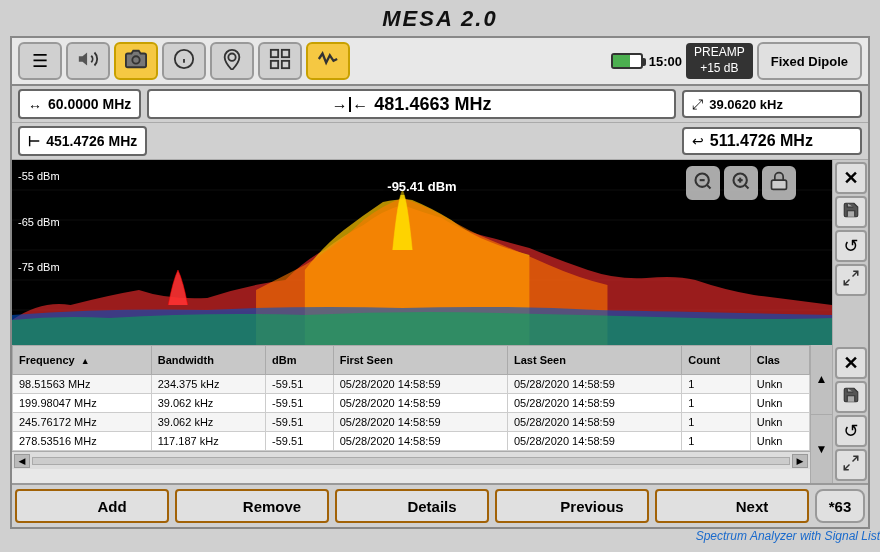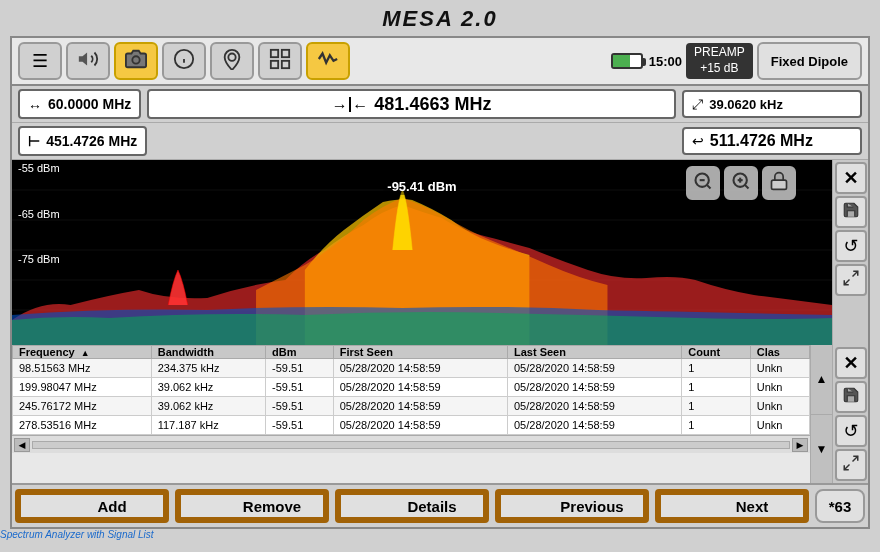--- a/index.html
+++ b/index.html
@@ -153,20 +153,21 @@
     }
     .spectrum-labels {
       position: absolute;
       left: 6px;
       top: 0;
       display: flex;
       flex-direction: column;
       gap: 0;
       height: 100%;
       justify-content: flex-start;
+      padding-top: 8px;
     }
     .db-label {
       color: #fff;
       font-size: 11px;
       line-height: 1.6;
     }
     .spectrum-peak-label {
       position: absolute;
       top: 18px;
       left: 50%;
@@ -211,21 +212,21 @@
     }
     .signal-table {
       flex: 1;
       border-collapse: collapse;
       font-size: 12px;
       width: 100%;
     }
     .signal-table th {
       background: #c8c8c8;
       border: 1px solid #aaa;
-      padding: 0 6px;
+      padding: 8px 6px;
       text-align: left;
       font-weight: bold;
       font-size: 11px;
     }
     .signal-table td {
       border: 1px solid #ccc;
       padding: 3px 6px;
       background: #fff;
       text-align: left;
       font-size: 11px;
@@ -283,21 +284,21 @@
     .bottom-bar {
       display: flex;
       background: #d0d0d0;
       border-top: 2px solid #999;
       height: 44px;
       align-items: stretch;
     }
     .bottom-btn {
       flex: 1;
       background: #e0e0e0;
-      border: 6px solid #a16207;
+      border: 2px solid #a16207;
       border-radius: 4px;
       margin: 4px 3px;
       font-size: 15px;
       font-weight: bold;
       cursor: pointer;
       display: flex;
       align-items: center;
       justify-content: center;
       padding-left: 40px;
     }
@@ -331,24 +332,24 @@
       border: 2px solid #999;
       border-radius: 4px;
       display: flex;
       align-items: center;
       justify-content: center;
       cursor: pointer;
       font-size: 16px;
     }
 
     .subtitle {
-      text-align: left;
+      text-align: right;
       color: #1a6acc;
       font-style: italic;
-      font-size: 10px;
+      font-size: 12px;
       padding: 0 0;
       background: #d0d0d0;
     }
 
     
     svg.spectrum {
       position: absolute;
       top: 0; left: 0;
       width: 100%;
       height: 100%;

